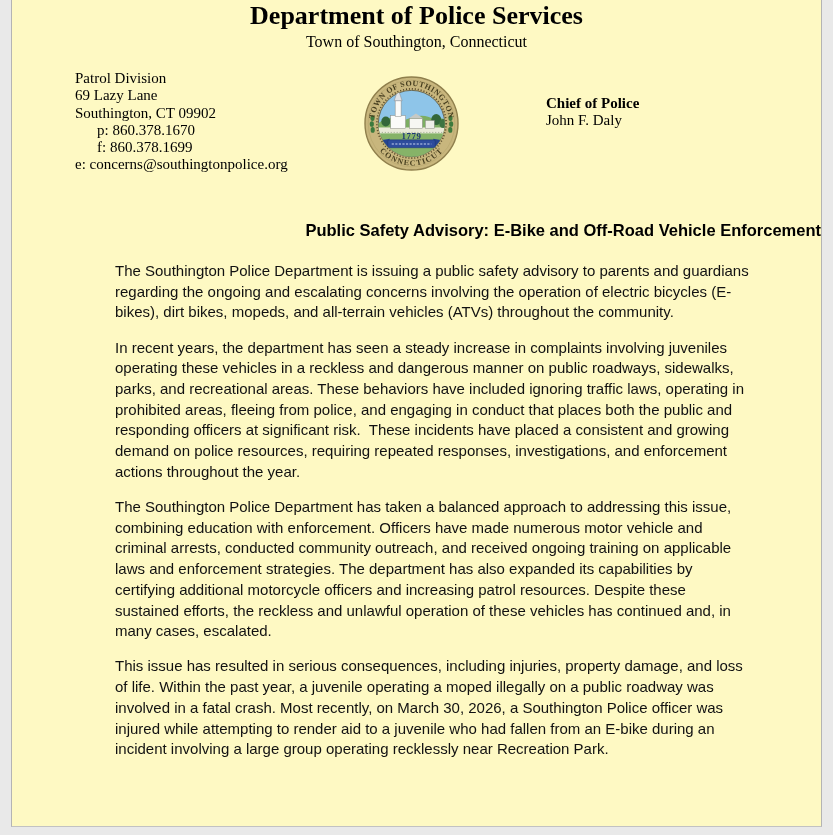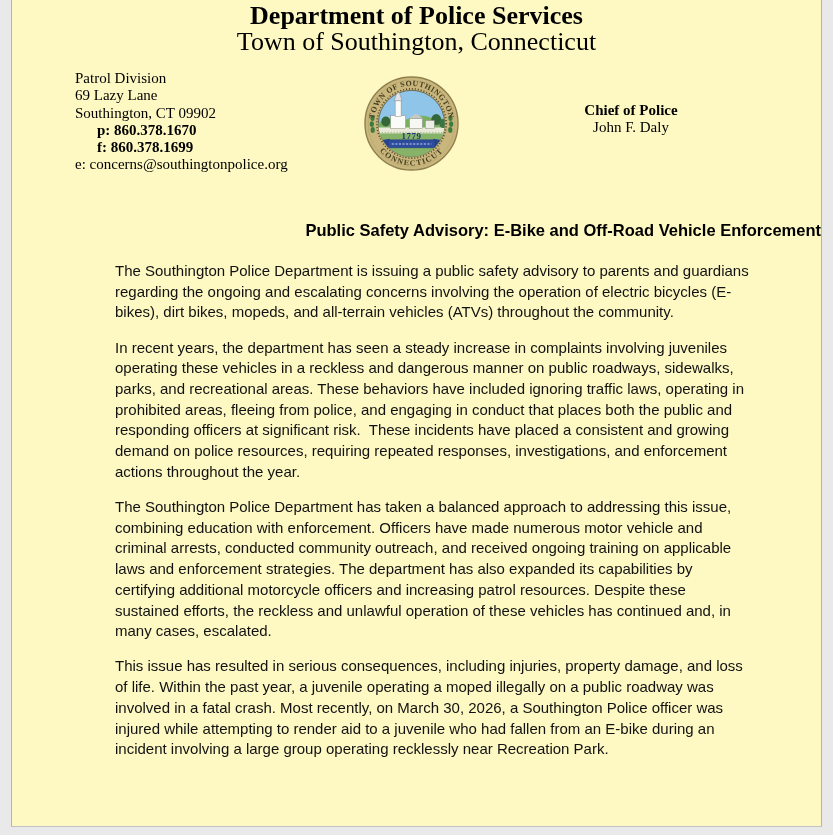--- a/index.html
+++ b/index.html
@@ -33,38 +33,38 @@
     font-size: 26px;
     line-height: 30px;
     margin: 0;
   }
   .doc-subtitle {
     position: absolute;
     top: 31px;
     left: 0;
     width: 100%;
     text-align: center;
-    font-size: 26px;
+    font-size: 16px;
     line-height: 22px;
   }
   .contact {
     position: absolute;
     left: 63px;
     top: 70px;
     font-size: 15px;
     line-height: 17.3px;
   }
   .contact .name { font-weight: bold; }
-  .contact .indent { padding-left: 22px; font-weight: bold; }
+  .contact .indent { padding-left: 22px; }
   .chief {
     position: absolute;
     left: 534px;
-    top: 102px;
+    top: 95px;
     width: 170px;
-    text-align: center;
+    text-align: left;
     font-size: 15px;
     line-height: 17.3px;
   }
   .chief .chief-title { font-weight: bold; }
   .seal {
     position: absolute;
     left: 352px;
     top: 76px;
     width: 95px;
     height: 95px;

